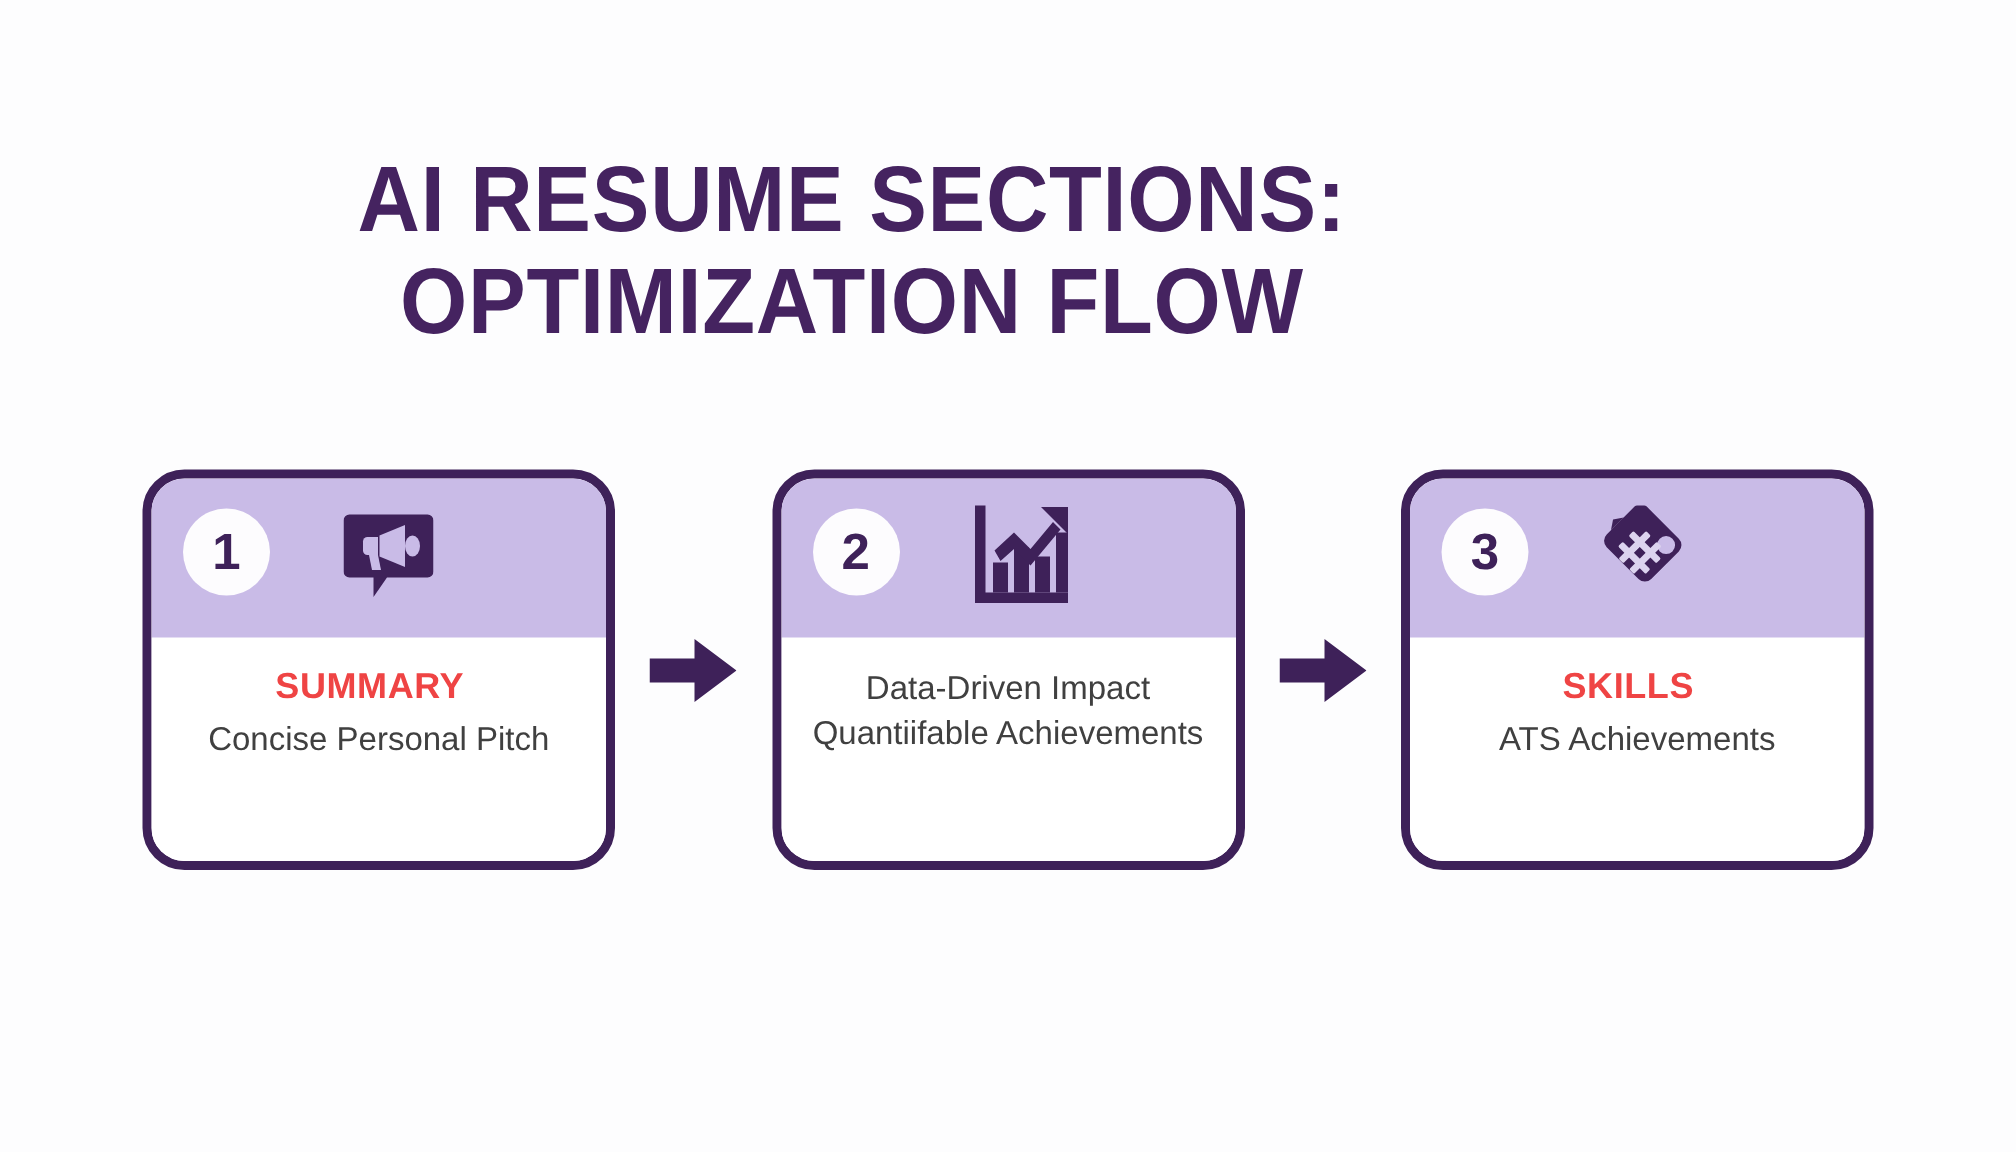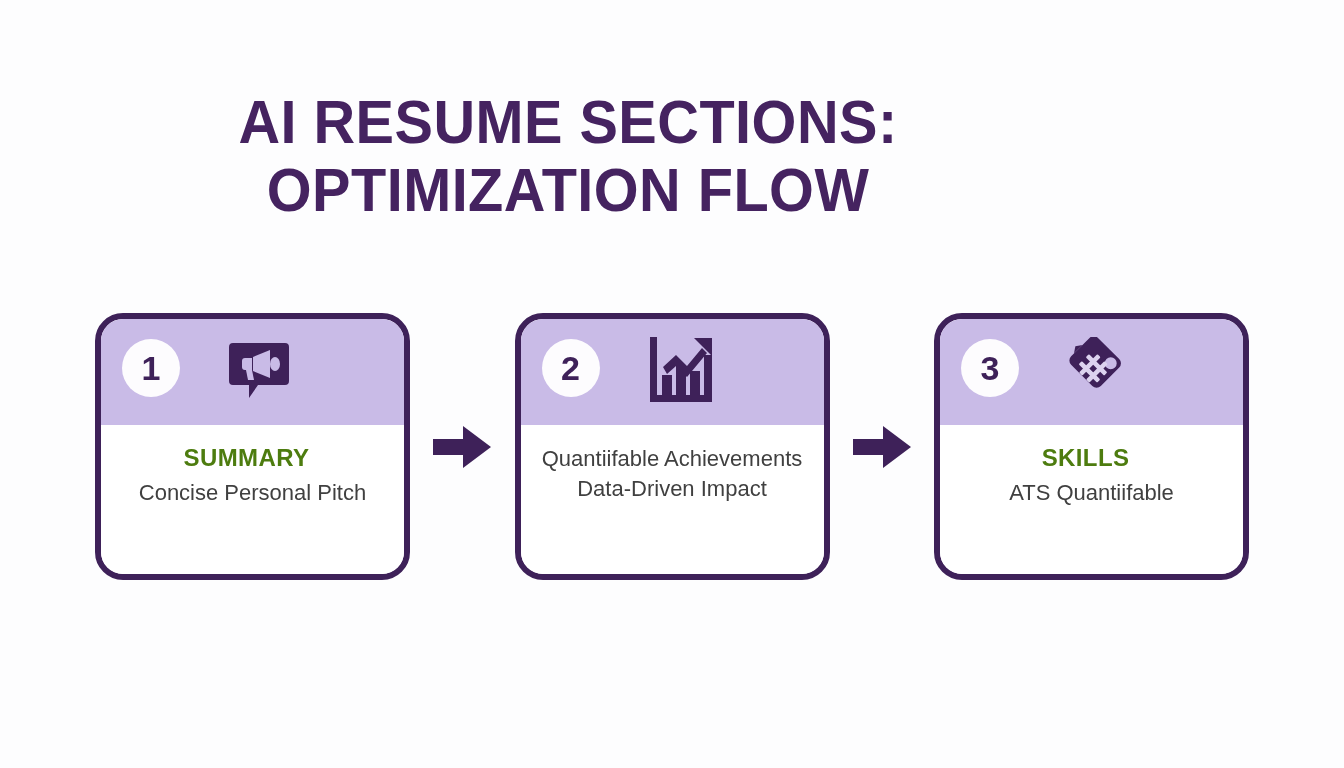--- a/index.html
+++ b/index.html
@@ -12,21 +12,21 @@
     height: 768px;
     background: #fdfdfe;
     font-family: "Liberation Sans", "DejaVu Sans", sans-serif;
     overflow: hidden;
     position: relative;
   }
 
   
   .title-block {
     position: absolute;
-    top: 88px;
+    top: 100px;
     left: 0;
     width: 1136px;
     text-align: center;
   }
   .title-line {
     display: block;
     font-family: "Liberation Sans", "DejaVu Sans", sans-serif;
     font-weight: bold;
     font-size: 62px;
     line-height: 68px;
@@ -102,21 +102,21 @@
 
   .card-body {
     flex: 1 1 auto;
     background: #ffffff;
     text-align: center;
     padding-top: 19px;
   }
   .card-title {
     font-size: 24px;
     font-weight: bold;
-    color: #4d7c0f;
+    color: #ef4444;
     letter-spacing: 0.4px;
     line-height: 28px;
     margin: 0 12px 6px 0;
   }
   .card-line {
     font-size: 22px;
     color: #404040;
     line-height: 30px;
     margin: 0;
     white-space: nowrap;
@@ -183,22 +183,22 @@
           <rect x="16" y="40" width="10" height="20" fill="#3e2159"></rect>
           <rect x="30" y="30" width="10" height="30" fill="#3e2159"></rect>
           <rect x="44" y="36" width="10" height="24" fill="#3e2159"></rect>
           <rect x="58" y="20" width="8" height="40" fill="#3e2159"></rect>
           <path d="M17 32 l13 -12 l11 11 l15 -18 l5 5 l-20 24 l-11 -11 l-9 8 z" fill="#3e2159"></path>
           <path d="M48 3 h18 v18 l-6 -6 l-6 -6 z" fill="#3e2159"></path>
         </svg>
       </div>
     </div>
     <div class="card-body">
+      <div class="card-line">Data-Driven Impact</div>
       <div class="card-line">Quantiifable Achievements</div>
-      <div class="card-line">Data-Driven Impact</div>
     </div>
   </div>
 
   <div class="arrow">
     <span>
       <svg width="58" height="42" viewBox="0 0 58 42">
         <path d="M0 13 h30 v-13 l28 21 l-28 21 v-13 h-30 z" fill="#3e2159"></path>
       </svg>
     </span>
   </div>
@@ -219,17 +219,17 @@
             <rect x="19" y="21" width="4.5" height="26" rx="1"></rect>
             <rect x="29" y="21" width="4.5" height="26" rx="1"></rect>
             <rect x="13" y="27" width="26" height="4.5" rx="1"></rect>
             <rect x="13" y="37" width="26" height="4.5" rx="1"></rect>
           </g>
         </svg>
       </div>
     </div>
     <div class="card-body">
       <div class="card-title">SKILLS</div>
-      <div class="card-line">ATS Quantiifable</div>
+      <div class="card-line">ATS Achievements</div>
     </div>
   </div>
 
 </div>
 
 </body></html>

